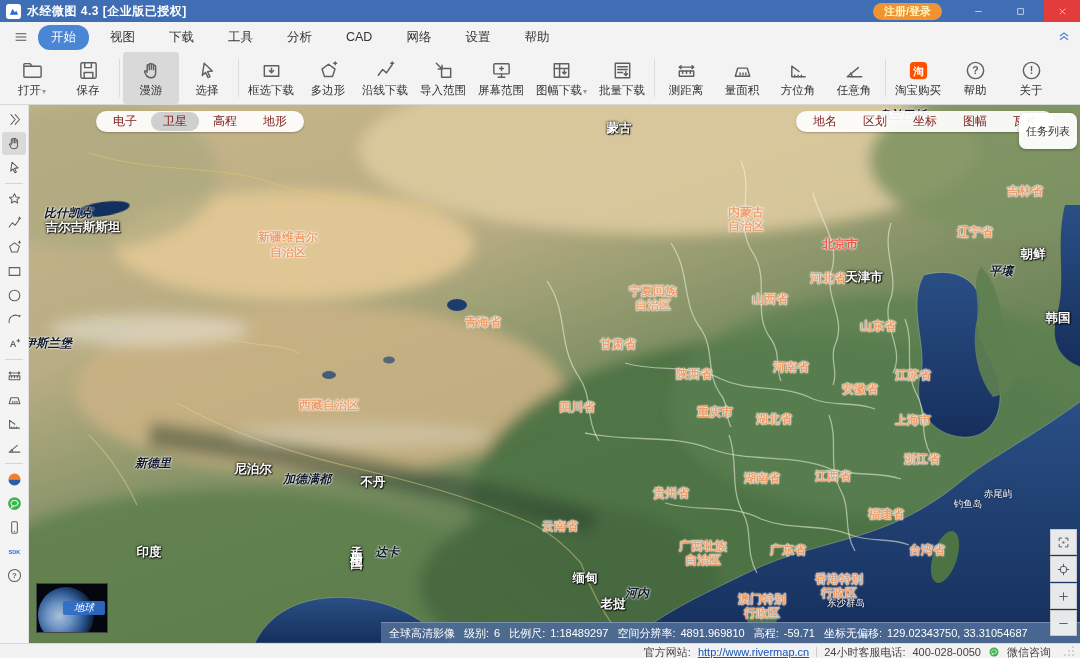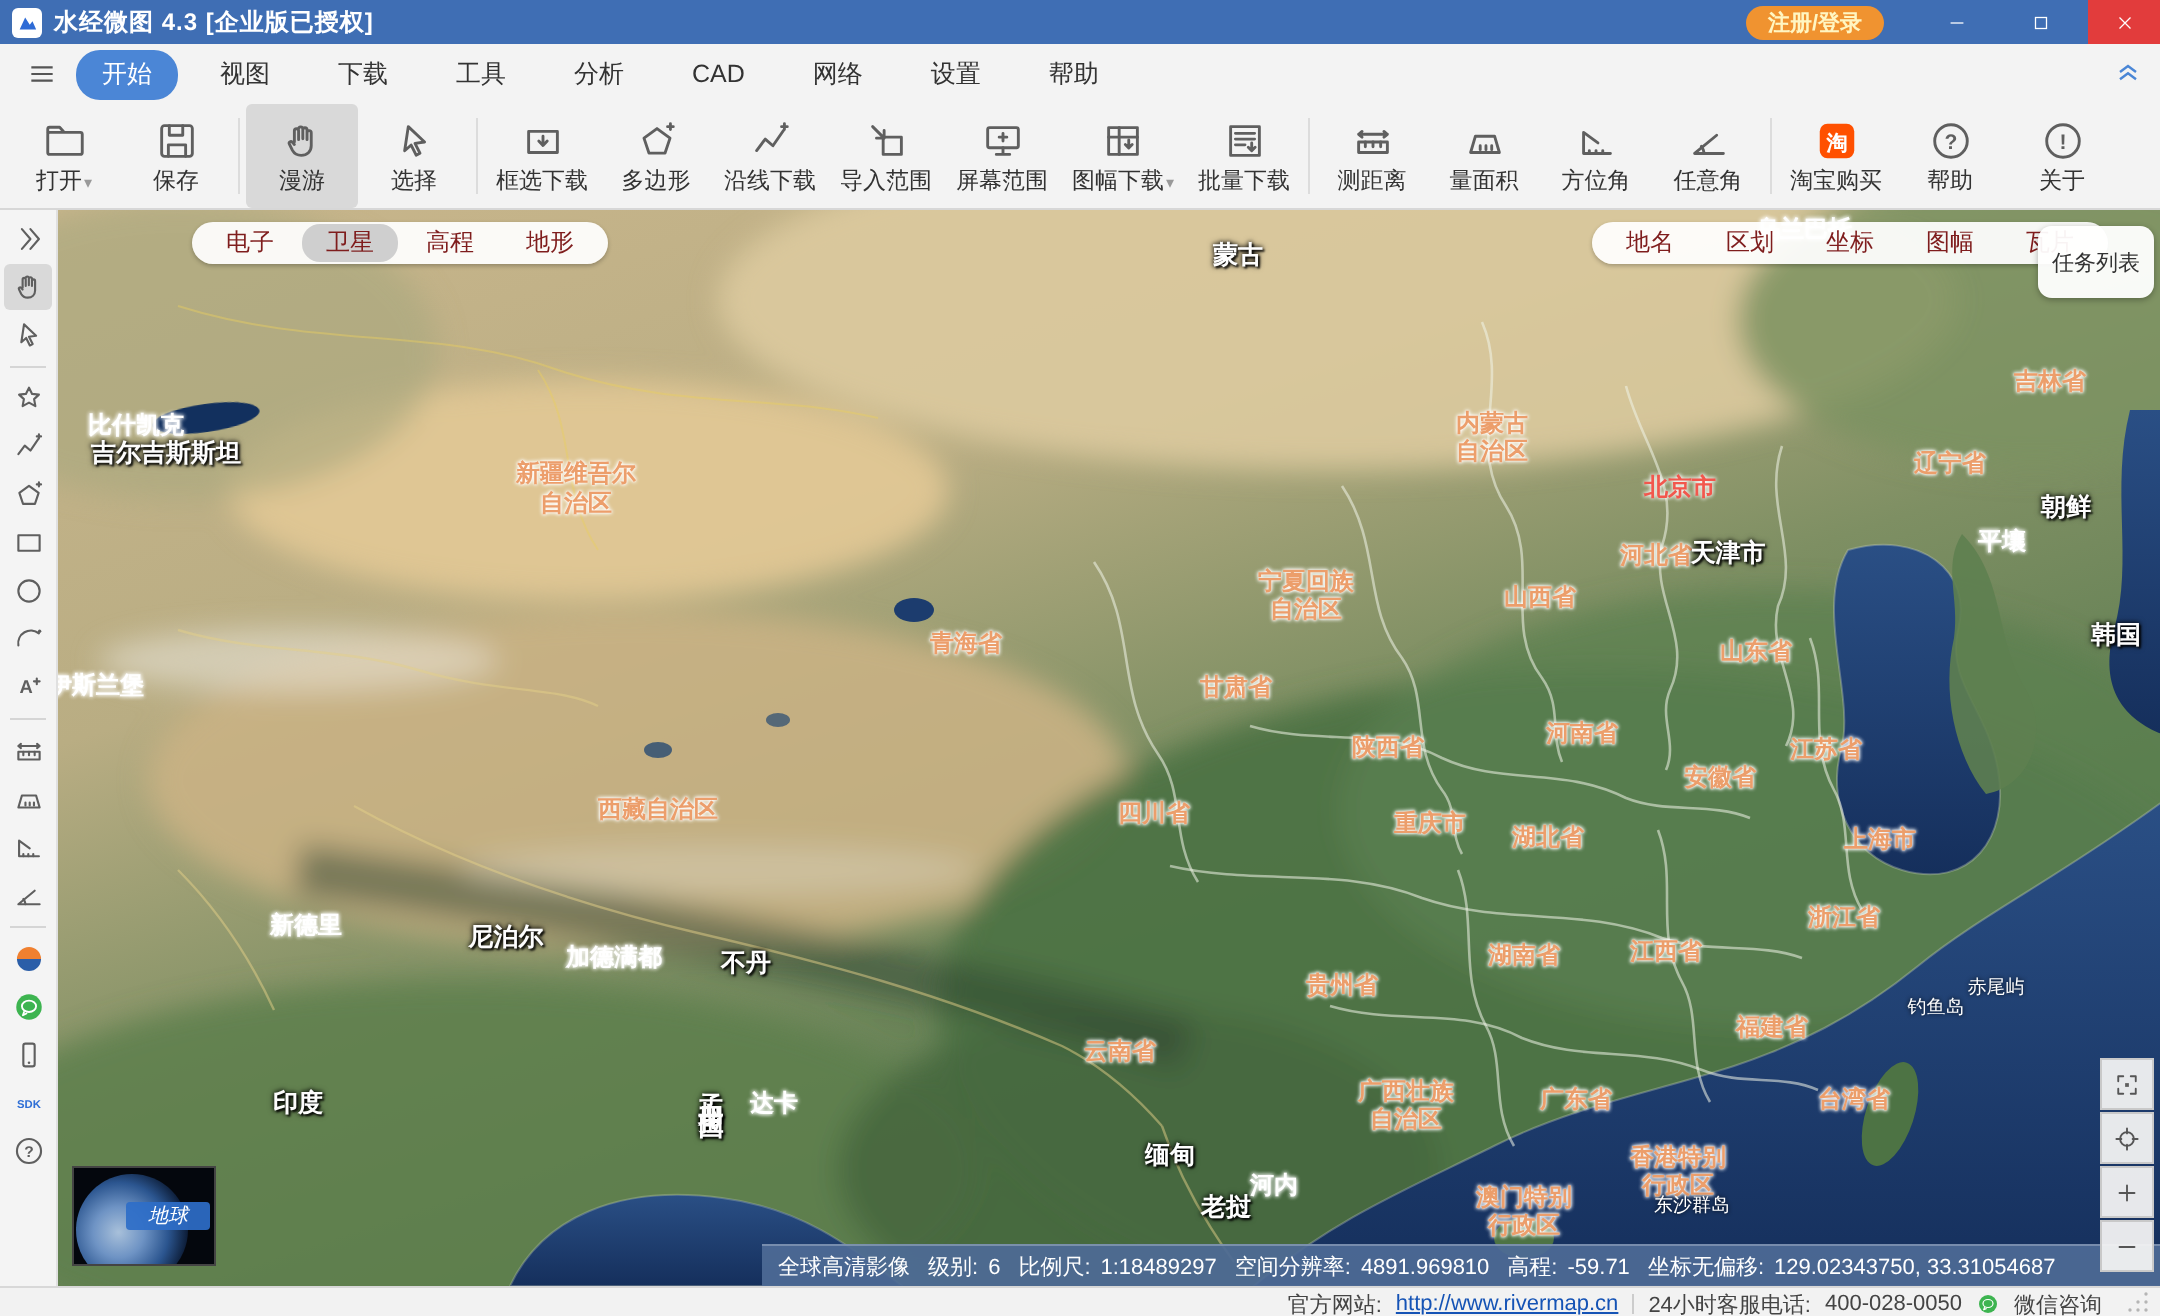--- a/index.html
+++ b/index.html
@@ -48,23 +48,23 @@
   .sbtn.active{background:#d9d9d9;}
   .sbtn .icn svg{width:17px;height:17px;}
   .sdiv{width:18px;height:1px;background:#d5d5d5;margin:3px 0;}
 
   .map{position:relative;width:1052px;height:538px;overflow:hidden;background:#6b7f58;}
   .mapbg{position:absolute;left:0;top:0;}
 
   
   .lbl{position:absolute;transform:translate(-50%,-50%);white-space:nowrap;font-weight:bold;z-index:5;pointer-events:none;}
   .lbl.province{color:#ec9e6b;font-size:12px;text-shadow:0 0 2px #fff,0 0 2px #fff,0 0 1px #fff;}
-  .lbl.capital{color:#ffffff;font-size:12px;text-shadow:0 0 2px #fff,0 0 2px #fff;}
+  .lbl.capital{color:#0f172a;font-size:12px;text-shadow:0 0 2px #fff,0 0 2px #fff;font-style:italic;}
   .lbl.capred{color:#f2574d;font-size:12px;text-shadow:0 0 2px #fff,0 0 2px #fff;}
-  .lbl.country{color:#fdfdfd;font-size:12.5px;text-shadow:0 0 2px rgba(0,0,0,.95),0 0 3px rgba(0,0,0,.7),1px 1px 1px rgba(0,0,0,.8);}
+  .lbl.country{color:#fdfdfd;font-size:12.5px;text-shadow:0 0 2px rgba(0,0,0,.95),0 0 3px rgba(0,0,0,.7),1px 1px 1px rgba(0,0,0,.8);font-family:Liberation Mono, monospace;}
   .lbl.island{color:#fff;font-size:9.5px;font-weight:normal;text-shadow:0 0 2px rgba(0,0,0,.9);}
   .lbl.v{writing-mode:vertical-lr;text-orientation:upright;letter-spacing:4px;}
 
   
   .map-picker{position:absolute;left:8px;top:6px;width:64px;text-align:center;z-index:10;}
   .picker-box{width:62px;height:50px;background:#fff;border-radius:8px;padding:3px;box-sizing:border-box;
     box-shadow:0 1px 3px rgba(0,0,0,.4);margin:0 auto;}
   .picker-thumb{width:100%;height:100%;border-radius:5px;
     background:
       radial-gradient(circle at 22% 38%,#4c6b44 0 11%,transparent 12%),
@@ -584,21 +584,21 @@
           <div class="lbl province" style="left: 589px; top: 239px;">甘肃省</div>
           <div class="lbl capital" style="left: 19px; top: 238px;">伊斯兰堡</div>
           <div class="lbl province" style="left: 665px; top: 269px;">陕西省</div>
           <div class="lbl province" style="left: 762px; top: 262px;">河南省</div>
           <div class="lbl province" style="left: 884px; top: 270px;">江苏省</div>
           <div class="lbl province" style="left: 831px; top: 284px;">安徽省</div>
           <div class="lbl province" style="left: 300px; top: 300px;">西藏自治区</div>
           <div class="lbl province" style="left: 548px; top: 302px;">四川省</div>
           <div class="lbl province" style="left: 686px; top: 307px;">重庆市</div>
           <div class="lbl province" style="left: 745px; top: 314px;">湖北省</div>
-          <div class="lbl province" style="left: 911px; top: 315px; text-align: right;">上海市</div>
+          <div class="lbl province" style="left: 884px; top: 315px; text-align: right;">上海市</div>
           <div class="lbl province" style="left: 893px; top: 354px;">浙江省</div>
           <div class="lbl capital" style="left: 124px; top: 358px;">新德里</div>
           <div class="lbl country" style="left: 224px; top: 364px;">尼泊尔</div>
           <div class="lbl capital" style="left: 278px; top: 374px;">加德满都</div>
           <div class="lbl country" style="left: 344px; top: 377px;">不丹</div>
           <div class="lbl province" style="left: 733px; top: 373px;">湖南省</div>
           <div class="lbl province" style="left: 804px; top: 371px;">江西省</div>
           <div class="lbl province" style="left: 642px; top: 388px;">贵州省</div>
           <div class="lbl island" style="left: 969px; top: 389px;">赤尾屿</div>
           <div class="lbl island" style="left: 939px; top: 399px;">钓鱼岛</div>

